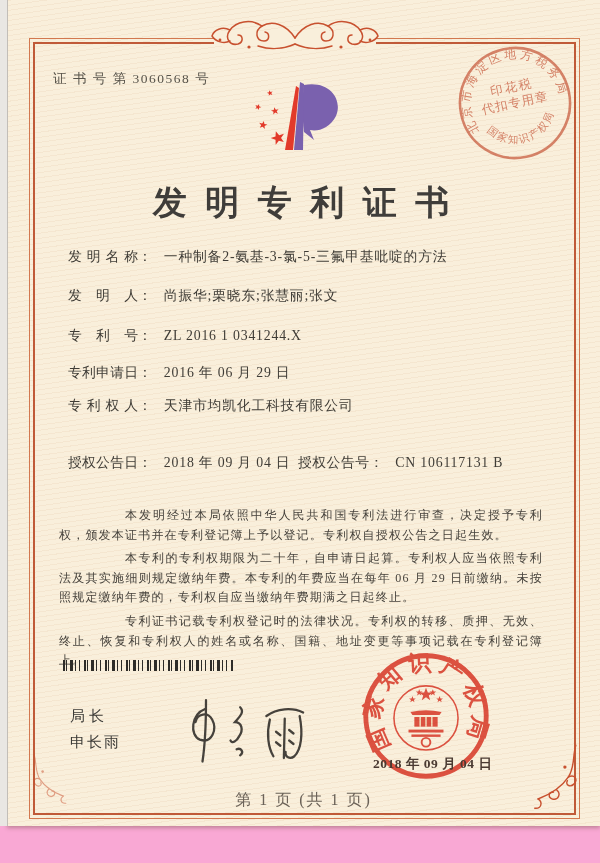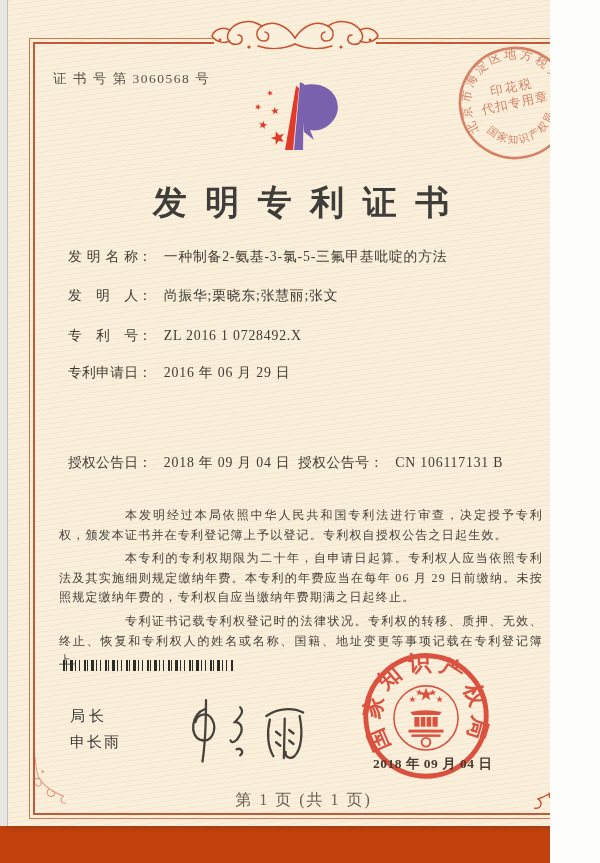--- a/index.html
+++ b/index.html
@@ -1,17 +1,17 @@
 <!DOCTYPE html>
 <html><head>
 <meta charset="utf-8">
 <style>
   html,body{margin:0;padding:0;}
   body{width:600px;height:863px;background:#fdfdfc;font-family:"Liberation Serif","DejaVu Serif",serif;}
-  .scan{position:relative;width:550px;height:863px;overflow:hidden;background:#c2410c;}
+  .scan{position:relative;width:600px;height:863px;overflow:hidden;background:#f9a8d4;}
   .scan-edge{position:absolute;left:0;top:0;width:7px;height:826px;background:#e9e7e3;border-right:1px solid #c2beb8;}
   .paper{position:absolute;left:7px;top:0;width:593px;height:826px;
     background-color:#f9efdb;
     background-image:repeating-linear-gradient(172deg, rgba(206,152,108,0.10) 0 1px, rgba(255,255,255,0) 1px 5px);
     box-shadow:0 2px 4px rgba(90,60,40,0.35);}
   .frame{position:absolute;left:22px;top:38px;right:20px;bottom:7px;border:1px solid #d2784f;}
   .frame-inner{position:absolute;inset:3px;border:2px solid #c05a38;}
   .abs{position:absolute;}
   .cert-no{left:46px;top:70px;font-size:13.5px;letter-spacing:1.5px;color:#57534a;}
   .logo{left:243px;top:80px;width:92px;height:72px;}
@@ -95,24 +95,27 @@
 
     <div class="abs title">发 明 专 利 证 书</div>
 
     <div class="abs row" style="top:248px">
       <span class="flabel">发明名称</span><span class="fcolon">：</span><span class="fvalue">一种制备2-氨基-3-氯-5-三氟甲基吡啶的方法</span>
     </div>
     <div class="abs row" style="top:287px">
       <span class="flabel">发明人</span><span class="fcolon">：</span><span class="fvalue">尚振华;栗晓东;张慧丽;张文</span>
     </div>
     <div class="abs row" style="top:327px">
-      <span class="flabel">专利号</span><span class="fcolon">：</span><span class="fvalue">ZL 2016 1 0728492.X</span>
+      <span class="flabel">专利号</span><span class="fcolon">：</span><span class="fvalue">ZL 2016 1 0341244.X</span>
     </div>
     <div class="abs row" style="top:364px">
       <span class="flabel">专利申请日</span><span class="fcolon">：</span><span class="fvalue">2016 年 06 月 29 日</span>
+    </div>
+    <div class="abs row" style="top:397px">
+      <span class="flabel">专利权人</span><span class="fcolon">：</span><span class="fvalue">天津市均凯化工科技有限公司</span>
     </div>
     <div class="abs row" style="top:454px">
       <span class="flabel">授权公告日</span><span class="fcolon">：</span><span class="fvalue">2018 年 09 月 04 日</span>
       <span class="pair2">
         <span class="flabel2">授权公告号</span><span class="fcolon">：</span><span class="fvalue">CN 106117131 B</span>
       </span>
     </div>
 
     <div class="abs body-text">
       <p>本发明经过本局依照中华人民共和国专利法进行审查，决定授予专利权，颁发本证书并在专利登记簿上予以登记。专利权自授权公告之日起生效。</p>

